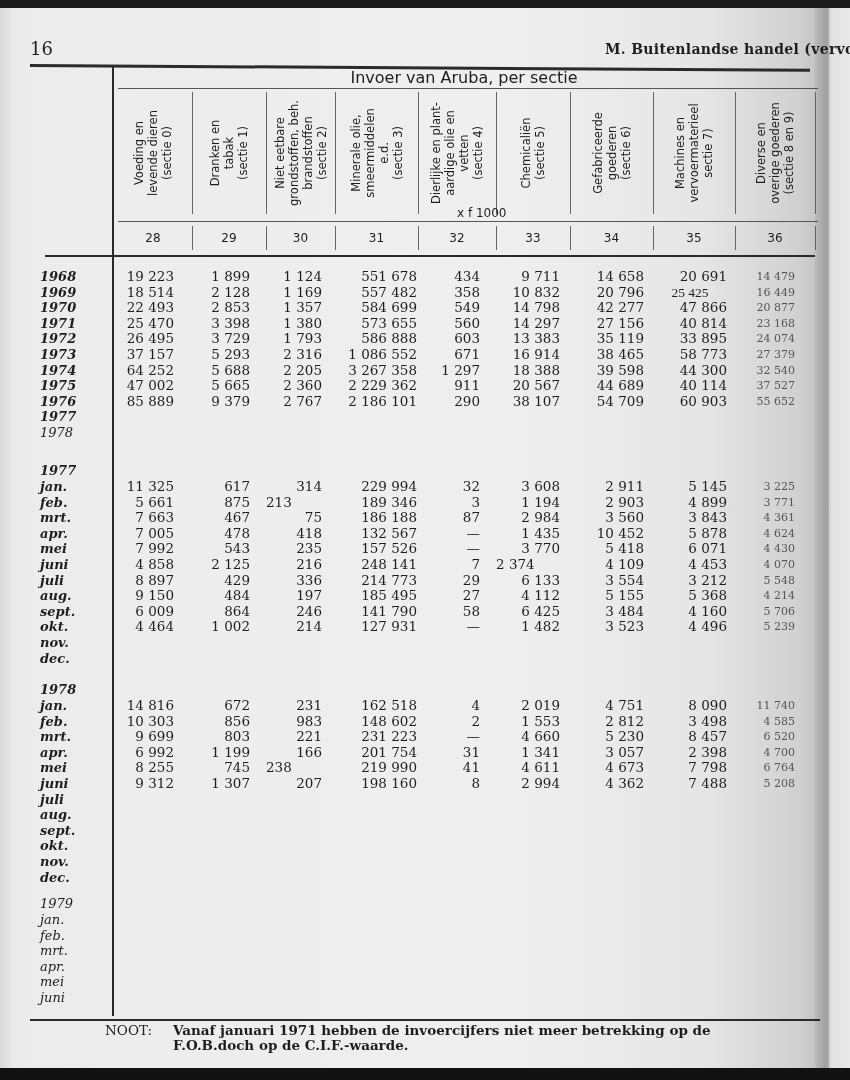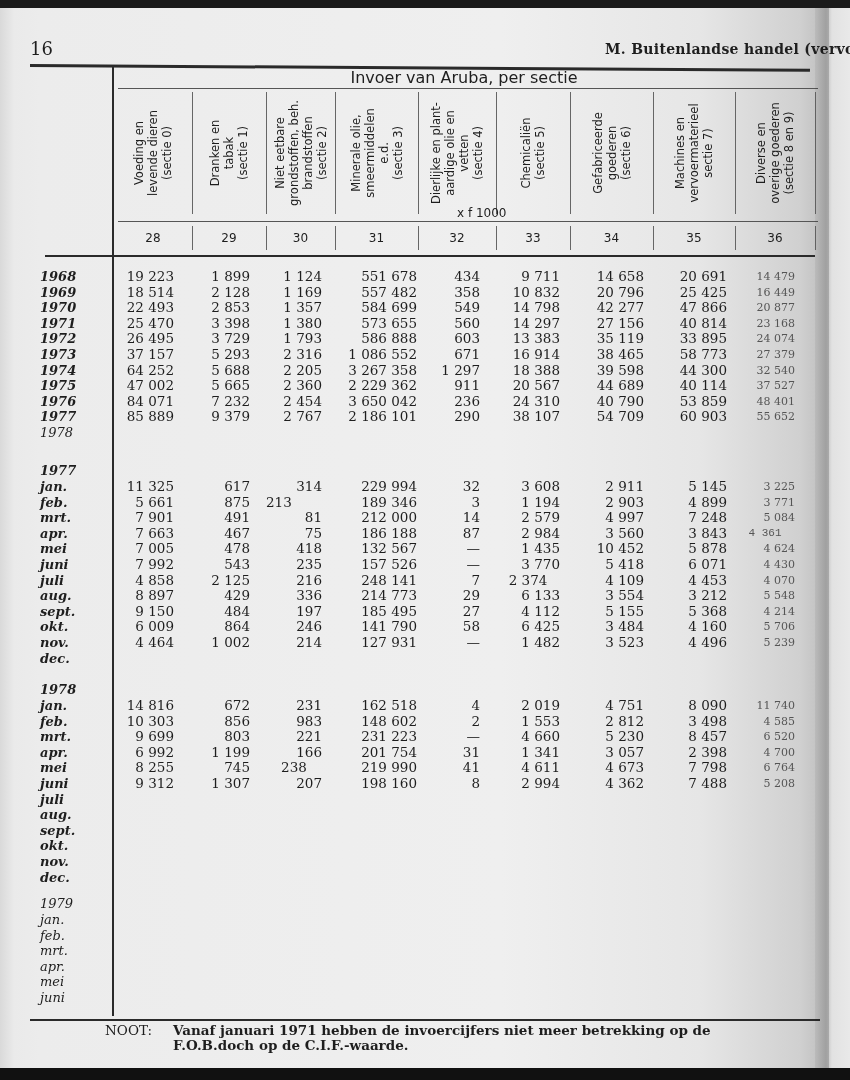--- a/index.html
+++ b/index.html
@@ -147,21 +147,21 @@
         <div class="cell faint" style="width: 80px; padding-right: 20px; box-sizing: border-box; text-align: right;">14 479</div>
       </div>
       <div class="data-row">
         <div class="cell" style="width: 78px; padding-right: 18px; box-sizing: border-box; text-align: right;">18 514</div>
         <div class="cell" style="width: 74px; padding-right: 16px; box-sizing: border-box; text-align: right;">2 128</div>
         <div class="cell" style="width: 69px; padding-right: 13px; box-sizing: border-box; text-align: right;">1 169</div>
         <div class="cell" style="width: 83px; padding-right: 1px; box-sizing: border-box; text-align: right;">557 482</div>
         <div class="cell" style="width: 78px; padding-right: 16px; box-sizing: border-box; text-align: right;">358</div>
         <div class="cell" style="width: 74px; padding-right: 10px; box-sizing: border-box; text-align: right;">10 832</div>
         <div class="cell" style="width: 83px; padding-right: 9px; box-sizing: border-box; text-align: right;">20 796</div>
-        <div class="cell" style="width: 82px; padding-right: 8px; box-sizing: border-box; text-align: right;">25 425</div>
+        <div class="cell" style="width: 82px; padding-right: 8px; box-sizing: border-box; text-align: center; font-family: Liberation Serif, serif;">25 425</div>
         <div class="cell faint" style="width: 80px; padding-right: 20px; box-sizing: border-box; text-align: right;">16 449</div>
       </div>
       <div class="data-row">
         <div class="cell" style="width: 78px; padding-right: 18px; box-sizing: border-box; text-align: right;">22 493</div>
         <div class="cell" style="width: 74px; padding-right: 16px; box-sizing: border-box; text-align: right;">2 853</div>
         <div class="cell" style="width: 69px; padding-right: 13px; box-sizing: border-box; text-align: right;">1 357</div>
         <div class="cell" style="width: 83px; padding-right: 1px; box-sizing: border-box; text-align: right;">584 699</div>
         <div class="cell" style="width: 78px; padding-right: 16px; box-sizing: border-box; text-align: right;">549</div>
         <div class="cell" style="width: 74px; padding-right: 10px; box-sizing: border-box; text-align: right;">14 798</div>
         <div class="cell" style="width: 83px; padding-right: 9px; box-sizing: border-box; text-align: right;">42 277</div>
@@ -215,31 +215,20 @@
       <div class="data-row">
         <div class="cell" style="width: 78px; padding-right: 18px; box-sizing: border-box; text-align: right;">47 002</div>
         <div class="cell" style="width: 74px; padding-right: 16px; box-sizing: border-box; text-align: right;">5 665</div>
         <div class="cell" style="width: 69px; padding-right: 13px; box-sizing: border-box; text-align: right;">2 360</div>
         <div class="cell" style="width: 83px; padding-right: 1px; box-sizing: border-box; text-align: right;">2 229 362</div>
         <div class="cell" style="width: 78px; padding-right: 16px; box-sizing: border-box; text-align: right;">911</div>
         <div class="cell" style="width: 74px; padding-right: 10px; box-sizing: border-box; text-align: right;">20 567</div>
         <div class="cell" style="width: 83px; padding-right: 9px; box-sizing: border-box; text-align: right;">44 689</div>
         <div class="cell" style="width: 82px; padding-right: 8px; box-sizing: border-box; text-align: right;">40 114</div>
         <div class="cell faint" style="width: 80px; padding-right: 20px; box-sizing: border-box; text-align: right;">37 527</div>
-      </div>
-      <div class="data-row">
-        <div class="cell" style="width: 78px; padding-right: 18px; box-sizing: border-box; text-align: right;">84 071</div>
-        <div class="cell" style="width: 74px; padding-right: 16px; box-sizing: border-box; text-align: right;">7 232</div>
-        <div class="cell" style="width: 69px; padding-right: 13px; box-sizing: border-box; text-align: right;">2 454</div>
-        <div class="cell" style="width: 83px; padding-right: 1px; box-sizing: border-box; text-align: right;">3 650 042</div>
-        <div class="cell" style="width: 78px; padding-right: 16px; box-sizing: border-box; text-align: right;">236</div>
-        <div class="cell" style="width: 74px; padding-right: 10px; box-sizing: border-box; text-align: right;">24 310</div>
-        <div class="cell" style="width: 83px; padding-right: 9px; box-sizing: border-box; text-align: right;">40 790</div>
-        <div class="cell" style="width: 82px; padding-right: 8px; box-sizing: border-box; text-align: right;">53 859</div>
-        <div class="cell faint" style="width: 80px; padding-right: 20px; box-sizing: border-box; text-align: right;">48 401</div>
       </div>
       <div class="data-row">
         <div class="cell" style="width: 78px; padding-right: 18px; box-sizing: border-box; text-align: right;">85 889</div>
         <div class="cell" style="width: 74px; padding-right: 16px; box-sizing: border-box; text-align: right;">9 379</div>
         <div class="cell" style="width: 69px; padding-right: 13px; box-sizing: border-box; text-align: right;">2 767</div>
         <div class="cell" style="width: 83px; padding-right: 1px; box-sizing: border-box; text-align: right;">2 186 101</div>
         <div class="cell" style="width: 78px; padding-right: 16px; box-sizing: border-box; text-align: right;">290</div>
         <div class="cell" style="width: 74px; padding-right: 10px; box-sizing: border-box; text-align: right;">38 107</div>
         <div class="cell" style="width: 83px; padding-right: 9px; box-sizing: border-box; text-align: right;">54 709</div>
         <div class="cell" style="width: 82px; padding-right: 8px; box-sizing: border-box; text-align: right;">60 903</div>
@@ -290,40 +279,29 @@
         <div class="cell" style="width: 74px; padding-right: 16px; box-sizing: border-box; text-align: right;">875</div>
         <div class="cell" style="width: 69px; padding-right: 13px; box-sizing: border-box; text-align: left;">213</div>
         <div class="cell" style="width: 83px; padding-right: 1px; box-sizing: border-box; text-align: right;">189 346</div>
         <div class="cell" style="width: 78px; padding-right: 16px; box-sizing: border-box; text-align: right;">3</div>
         <div class="cell" style="width: 74px; padding-right: 10px; box-sizing: border-box; text-align: right;">1 194</div>
         <div class="cell" style="width: 83px; padding-right: 9px; box-sizing: border-box; text-align: right;">2 903</div>
         <div class="cell" style="width: 82px; padding-right: 8px; box-sizing: border-box; text-align: right;">4 899</div>
         <div class="cell faint" style="width: 80px; padding-right: 20px; box-sizing: border-box; text-align: right;">3 771</div>
       </div>
       <div class="data-row">
-        <div class="cell" style="width: 78px; padding-right: 18px; box-sizing: border-box; text-align: right;">7 901</div>
-        <div class="cell" style="width: 74px; padding-right: 16px; box-sizing: border-box; text-align: right;">491</div>
-        <div class="cell" style="width: 69px; padding-right: 13px; box-sizing: border-box; text-align: right;">81</div>
-        <div class="cell" style="width: 83px; padding-right: 1px; box-sizing: border-box; text-align: right;">212 000</div>
-        <div class="cell" style="width: 78px; padding-right: 16px; box-sizing: border-box; text-align: right;">14</div>
-        <div class="cell" style="width: 74px; padding-right: 10px; box-sizing: border-box; text-align: right;">2 579</div>
-        <div class="cell" style="width: 83px; padding-right: 9px; box-sizing: border-box; text-align: right;">4 997</div>
-        <div class="cell" style="width: 82px; padding-right: 8px; box-sizing: border-box; text-align: right;">7 248</div>
-        <div class="cell faint" style="width: 80px; padding-right: 20px; box-sizing: border-box; text-align: right;">5 084</div>
-      </div>
-      <div class="data-row">
         <div class="cell" style="width: 78px; padding-right: 18px; box-sizing: border-box; text-align: right;">7 663</div>
         <div class="cell" style="width: 74px; padding-right: 16px; box-sizing: border-box; text-align: right;">467</div>
         <div class="cell" style="width: 69px; padding-right: 13px; box-sizing: border-box; text-align: right;">75</div>
         <div class="cell" style="width: 83px; padding-right: 1px; box-sizing: border-box; text-align: right;">186 188</div>
         <div class="cell" style="width: 78px; padding-right: 16px; box-sizing: border-box; text-align: right;">87</div>
         <div class="cell" style="width: 74px; padding-right: 10px; box-sizing: border-box; text-align: right;">2 984</div>
         <div class="cell" style="width: 83px; padding-right: 9px; box-sizing: border-box; text-align: right;">3 560</div>
         <div class="cell" style="width: 82px; padding-right: 8px; box-sizing: border-box; text-align: right;">3 843</div>
-        <div class="cell faint" style="width: 80px; padding-right: 20px; box-sizing: border-box; text-align: center; font-family: Liberation Mono, monospace;">4 361</div>
+        <div class="cell faint" style="width: 80px; padding-right: 20px; box-sizing: border-box; text-align: right;">4 361</div>
       </div>
       <div class="data-row">
         <div class="cell" style="width: 78px; padding-right: 18px; box-sizing: border-box; text-align: right;">7 005</div>
         <div class="cell" style="width: 74px; padding-right: 16px; box-sizing: border-box; text-align: right;">478</div>
         <div class="cell" style="width: 69px; padding-right: 13px; box-sizing: border-box; text-align: right;">418</div>
         <div class="cell" style="width: 83px; padding-right: 1px; box-sizing: border-box; text-align: right;">132 567</div>
         <div class="cell" style="width: 78px; padding-right: 16px; box-sizing: border-box; text-align: right;">—</div>
         <div class="cell" style="width: 74px; padding-right: 10px; box-sizing: border-box; text-align: right;">1 435</div>
         <div class="cell" style="width: 83px; padding-right: 9px; box-sizing: border-box; text-align: right;">10 452</div>
         <div class="cell" style="width: 82px; padding-right: 8px; box-sizing: border-box; text-align: right;">5 878</div>
@@ -339,21 +317,21 @@
         <div class="cell" style="width: 83px; padding-right: 9px; box-sizing: border-box; text-align: right;">5 418</div>
         <div class="cell" style="width: 82px; padding-right: 8px; box-sizing: border-box; text-align: right;">6 071</div>
         <div class="cell faint" style="width: 80px; padding-right: 20px; box-sizing: border-box; text-align: right;">4 430</div>
       </div>
       <div class="data-row">
         <div class="cell" style="width: 78px; padding-right: 18px; box-sizing: border-box; text-align: right;">4 858</div>
         <div class="cell" style="width: 74px; padding-right: 16px; box-sizing: border-box; text-align: right;">2 125</div>
         <div class="cell" style="width: 69px; padding-right: 13px; box-sizing: border-box; text-align: right;">216</div>
         <div class="cell" style="width: 83px; padding-right: 1px; box-sizing: border-box; text-align: right;">248 141</div>
         <div class="cell" style="width: 78px; padding-right: 16px; box-sizing: border-box; text-align: right;">7</div>
-        <div class="cell" style="width: 74px; padding-right: 10px; box-sizing: border-box; text-align: center;">2 374</div>
+        <div class="cell" style="width: 74px; padding-right: 10px; box-sizing: border-box; text-align: left;">2 374</div>
         <div class="cell" style="width: 83px; padding-right: 9px; box-sizing: border-box; text-align: right;">4 109</div>
         <div class="cell" style="width: 82px; padding-right: 8px; box-sizing: border-box; text-align: right;">4 453</div>
         <div class="cell faint" style="width: 80px; padding-right: 20px; box-sizing: border-box; text-align: right;">4 070</div>
       </div>
       <div class="data-row">
         <div class="cell" style="width: 78px; padding-right: 18px; box-sizing: border-box; text-align: right;">8 897</div>
         <div class="cell" style="width: 74px; padding-right: 16px; box-sizing: border-box; text-align: right;">429</div>
         <div class="cell" style="width: 69px; padding-right: 13px; box-sizing: border-box; text-align: right;">336</div>
         <div class="cell" style="width: 83px; padding-right: 1px; box-sizing: border-box; text-align: right;">214 773</div>
         <div class="cell" style="width: 78px; padding-right: 16px; box-sizing: border-box; text-align: right;">29</div>
@@ -453,21 +431,21 @@
         <div class="cell" style="width: 83px; padding-right: 1px; box-sizing: border-box; text-align: right;">201 754</div>
         <div class="cell" style="width: 78px; padding-right: 16px; box-sizing: border-box; text-align: right;">31</div>
         <div class="cell" style="width: 74px; padding-right: 10px; box-sizing: border-box; text-align: right;">1 341</div>
         <div class="cell" style="width: 83px; padding-right: 9px; box-sizing: border-box; text-align: right;">3 057</div>
         <div class="cell" style="width: 82px; padding-right: 8px; box-sizing: border-box; text-align: right;">2 398</div>
         <div class="cell faint" style="width: 80px; padding-right: 20px; box-sizing: border-box; text-align: right;">4 700</div>
       </div>
       <div class="data-row">
         <div class="cell" style="width: 78px; padding-right: 18px; box-sizing: border-box; text-align: right;">8 255</div>
         <div class="cell" style="width: 74px; padding-right: 16px; box-sizing: border-box; text-align: right;">745</div>
-        <div class="cell" style="width: 69px; padding-right: 13px; box-sizing: border-box; text-align: center;">238</div>
+        <div class="cell" style="width: 69px; padding-right: 13px; box-sizing: border-box; text-align: left;">238</div>
         <div class="cell" style="width: 83px; padding-right: 1px; box-sizing: border-box; text-align: right;">219 990</div>
         <div class="cell" style="width: 78px; padding-right: 16px; box-sizing: border-box; text-align: right;">41</div>
         <div class="cell" style="width: 74px; padding-right: 10px; box-sizing: border-box; text-align: right;">4 611</div>
         <div class="cell" style="width: 83px; padding-right: 9px; box-sizing: border-box; text-align: right;">4 673</div>
         <div class="cell" style="width: 82px; padding-right: 8px; box-sizing: border-box; text-align: right;">7 798</div>
         <div class="cell faint" style="width: 80px; padding-right: 20px; box-sizing: border-box; text-align: right;">6 764</div>
       </div>
       <div class="data-row">
         <div class="cell" style="width: 78px; padding-right: 18px; box-sizing: border-box; text-align: right;">9 312</div>
         <div class="cell" style="width: 74px; padding-right: 16px; box-sizing: border-box; text-align: right;">1 307</div>

